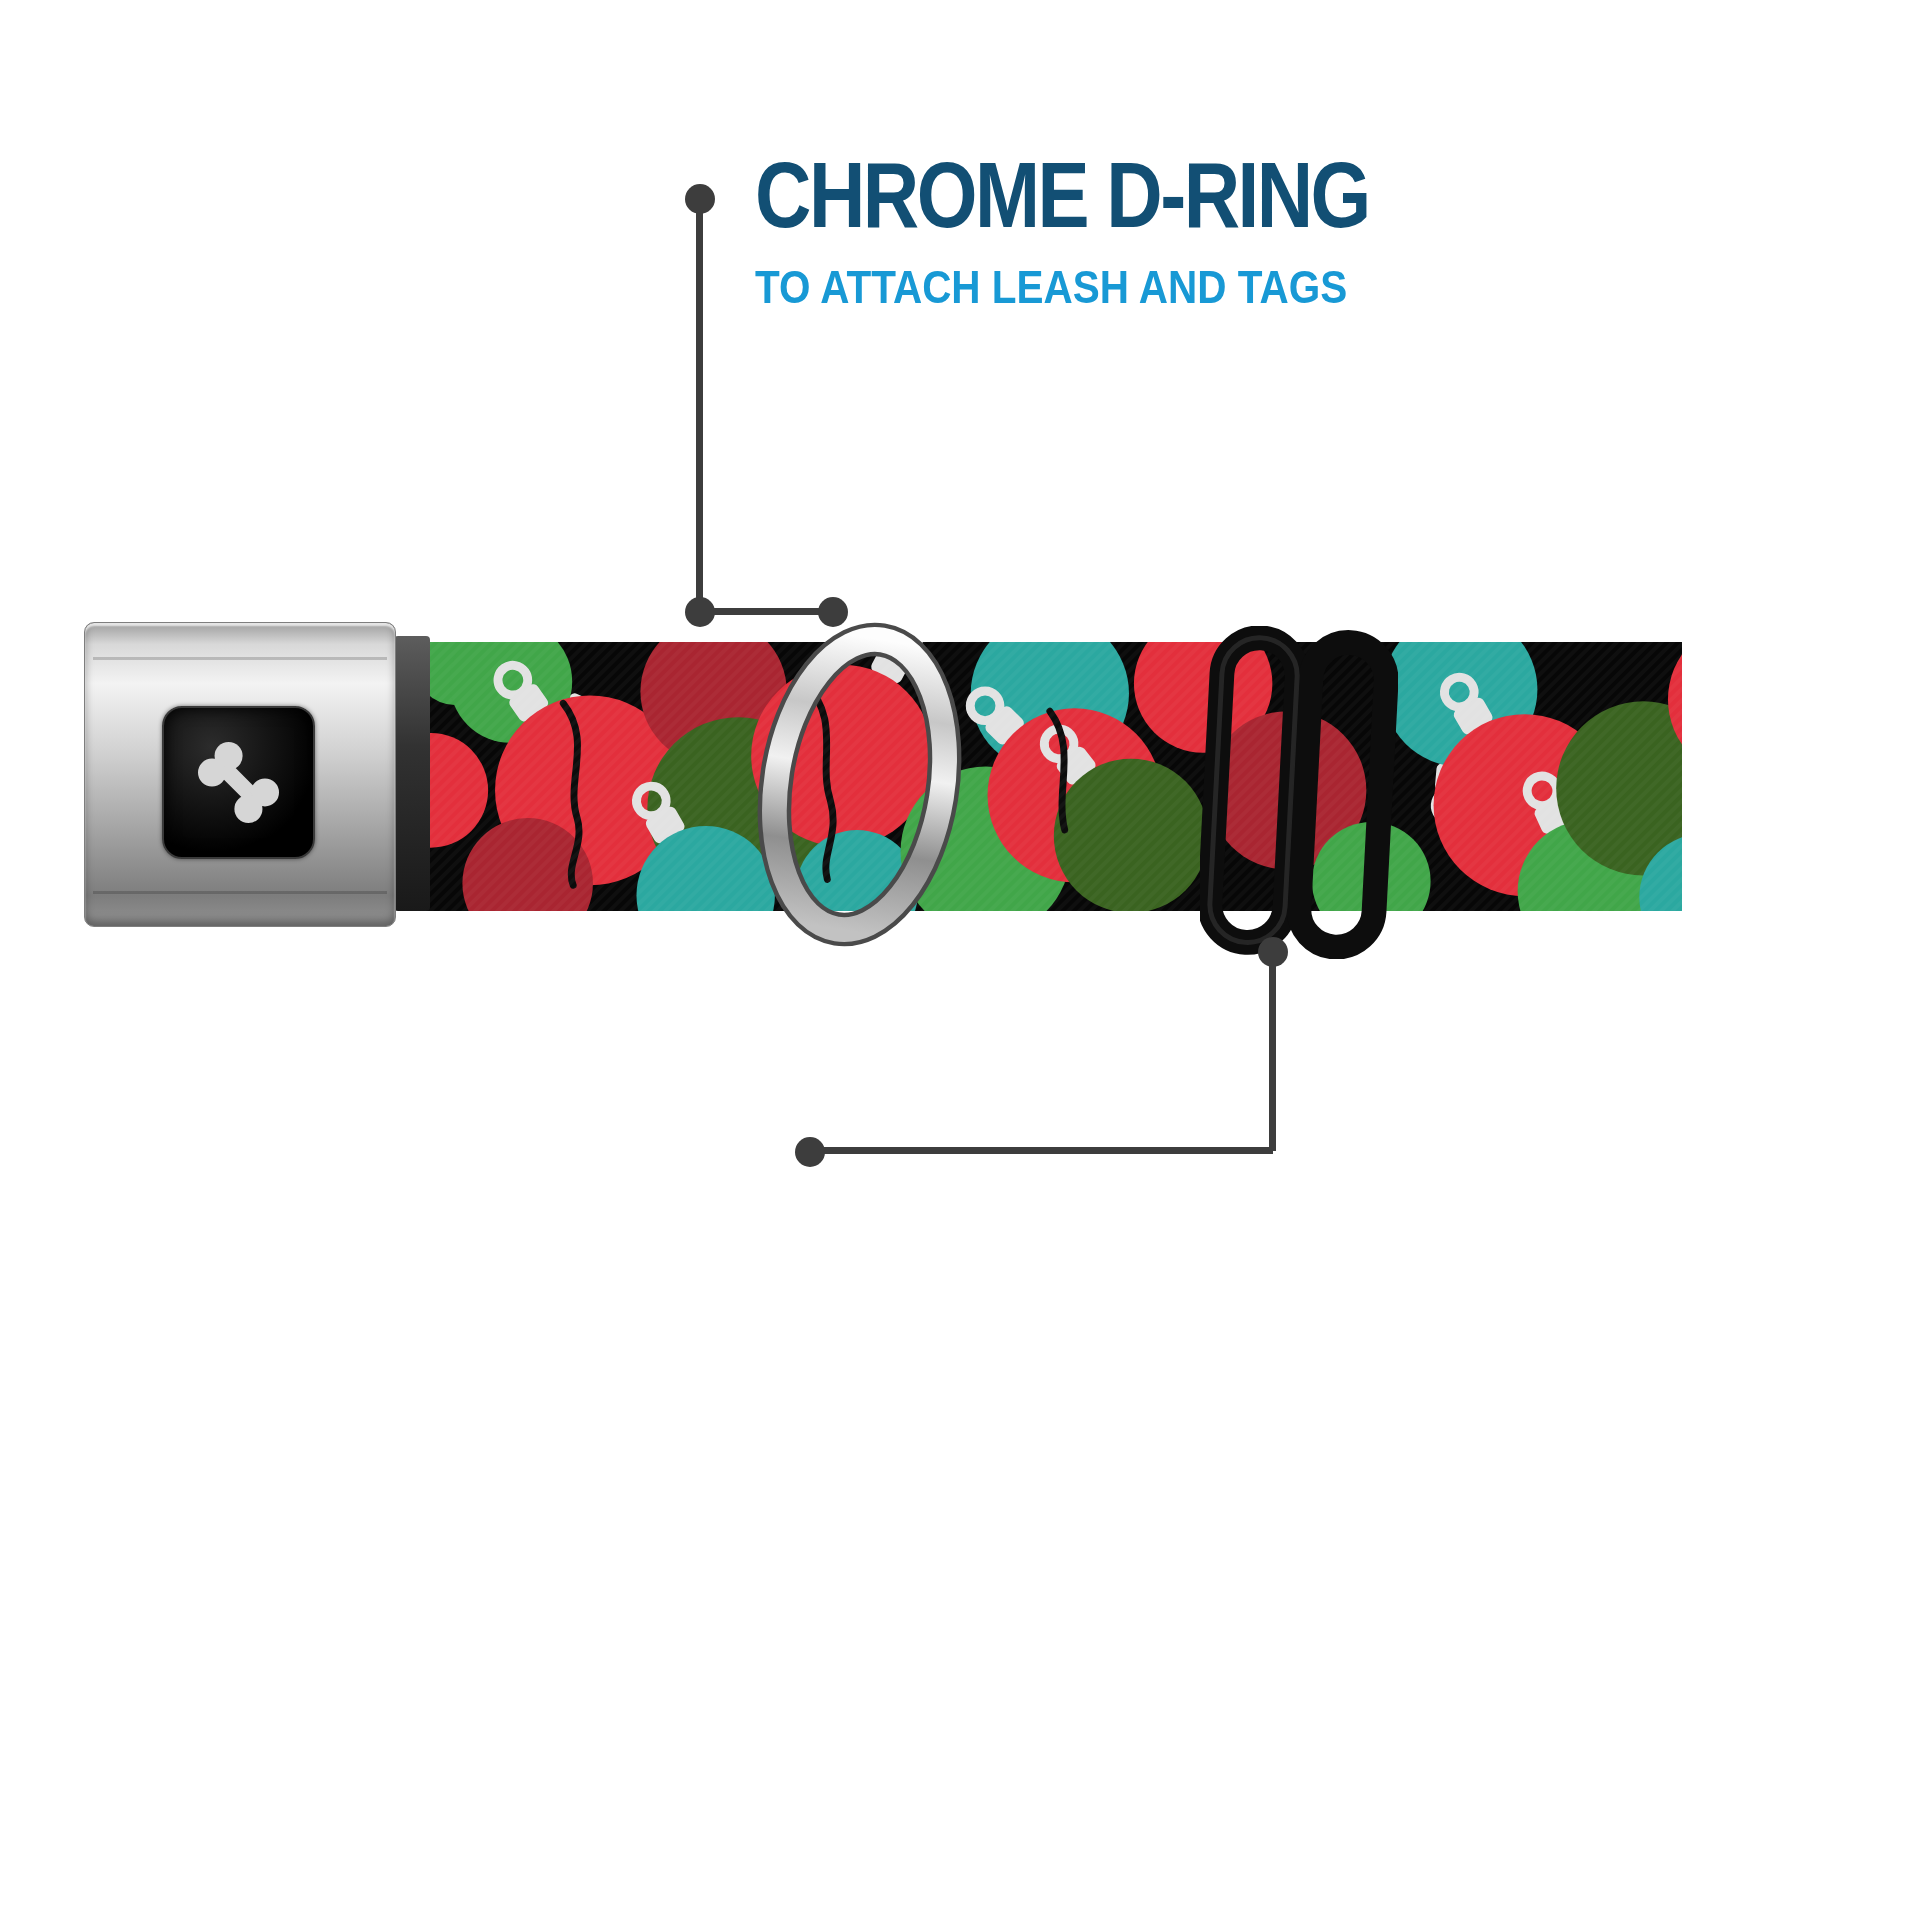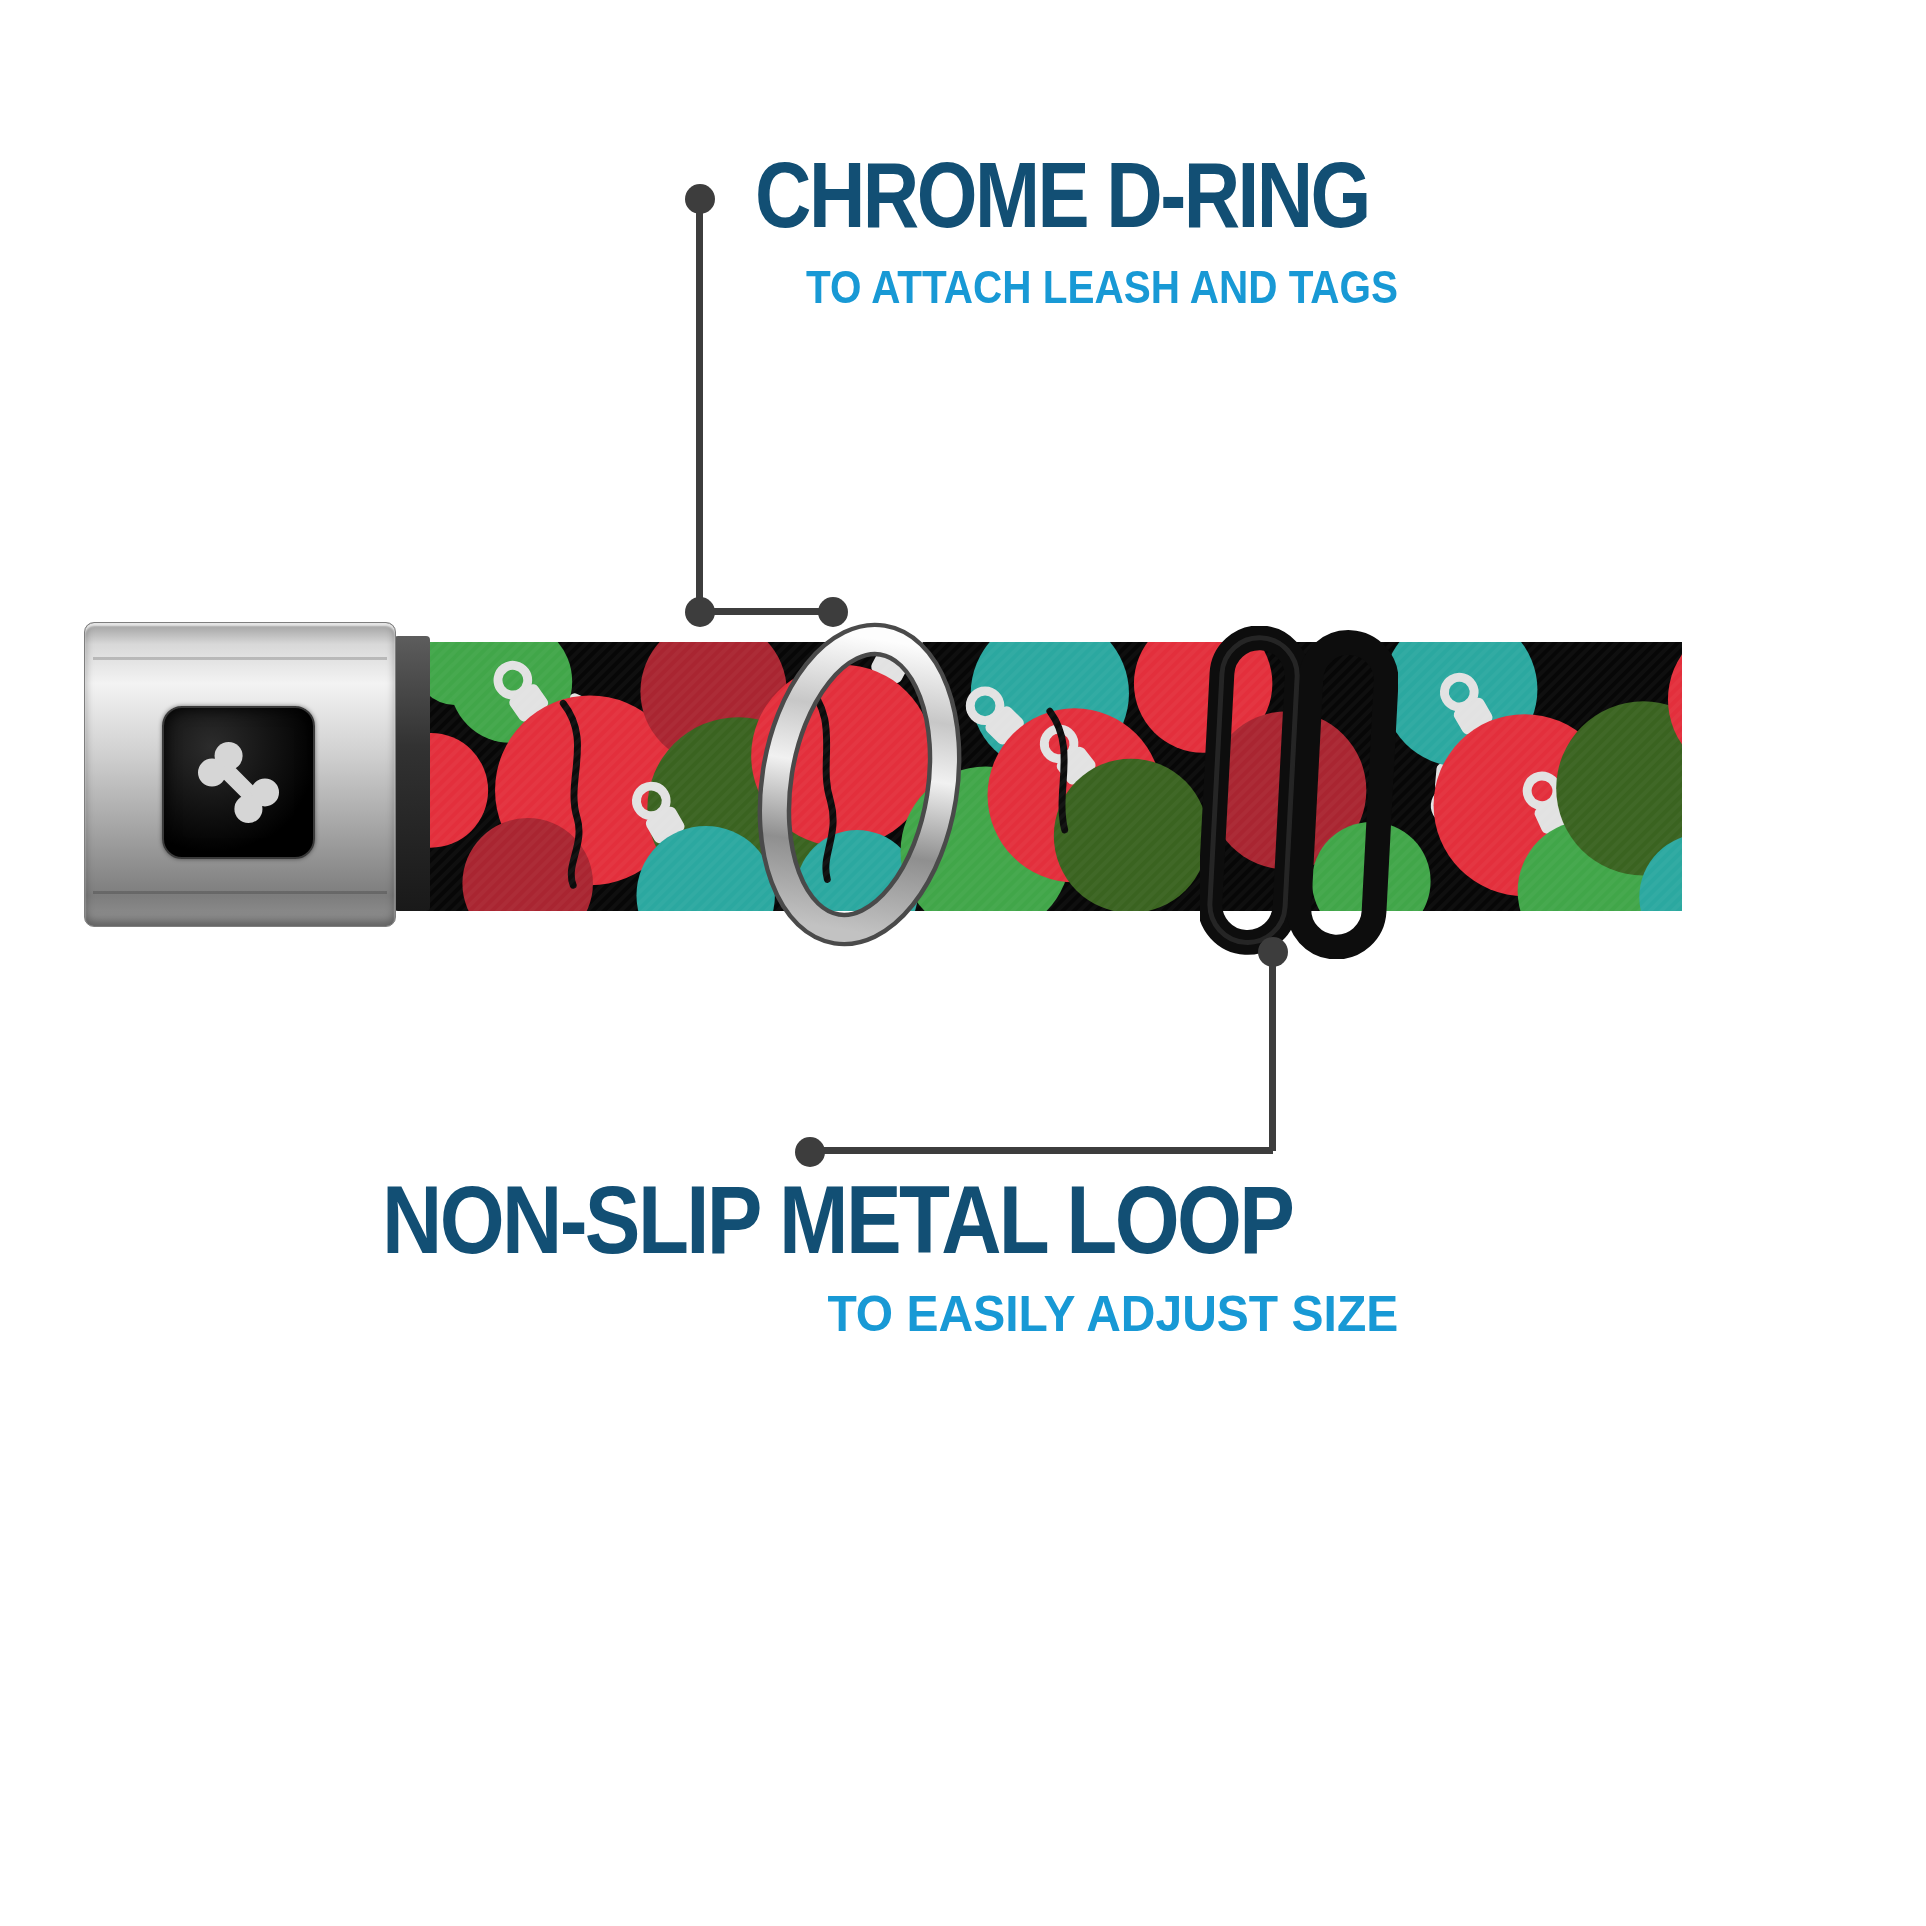--- a/index.html
+++ b/index.html
@@ -1,19 +1,18 @@
 <!DOCTYPE html>
 <html><head>
 <meta charset="utf-8">
 <style>
   html,body{margin:0;padding:0;background:#fff;}
   .canvas{
     position:relative;width:1682px;height:1927px;background:#ffffff;overflow:hidden;
     font-family:"Liberation Sans",sans-serif;
-    text-align:right;
   }
   
   .annotation{position:absolute;}
   .annotation-title{
     font-weight:700;font-size:93px;letter-spacing:-3px;color:#124f74;
     white-space:nowrap;transform:scaleX(.84);transform-origin:left top;line-height:1.04;
   }
   .annotation-sub{
     font-weight:700;font-size:46px;letter-spacing:0;color:#1899d5;
     white-space:nowrap;transform:scaleX(.88);transform-origin:left top;margin-top:16px;
@@ -262,19 +261,15 @@
         </g>
       </svg>
     </div>
   </div>
 
   <div class="dot" style="left:1258px;top:937px;"></div>
   <div class="cline" style="left:1269px;top:951px;width:7px;height:200px;"></div>
   <div class="cline" style="left:810px;top:1147px;width:463px;height:7px;"></div>
   <div class="dot" style="left:795px;top:1137px;"></div>
 
-  <div class="annotation bottom" style="left:382px;top:1170px;">
-    <div class="annotation-title">NON-SLIP METAL LOOP</div>
-    <div class="annotation-sub">TO EASILY ADJUST SIZE</div>
-  </div>
 
 </div>
 
 
 </body></html>

